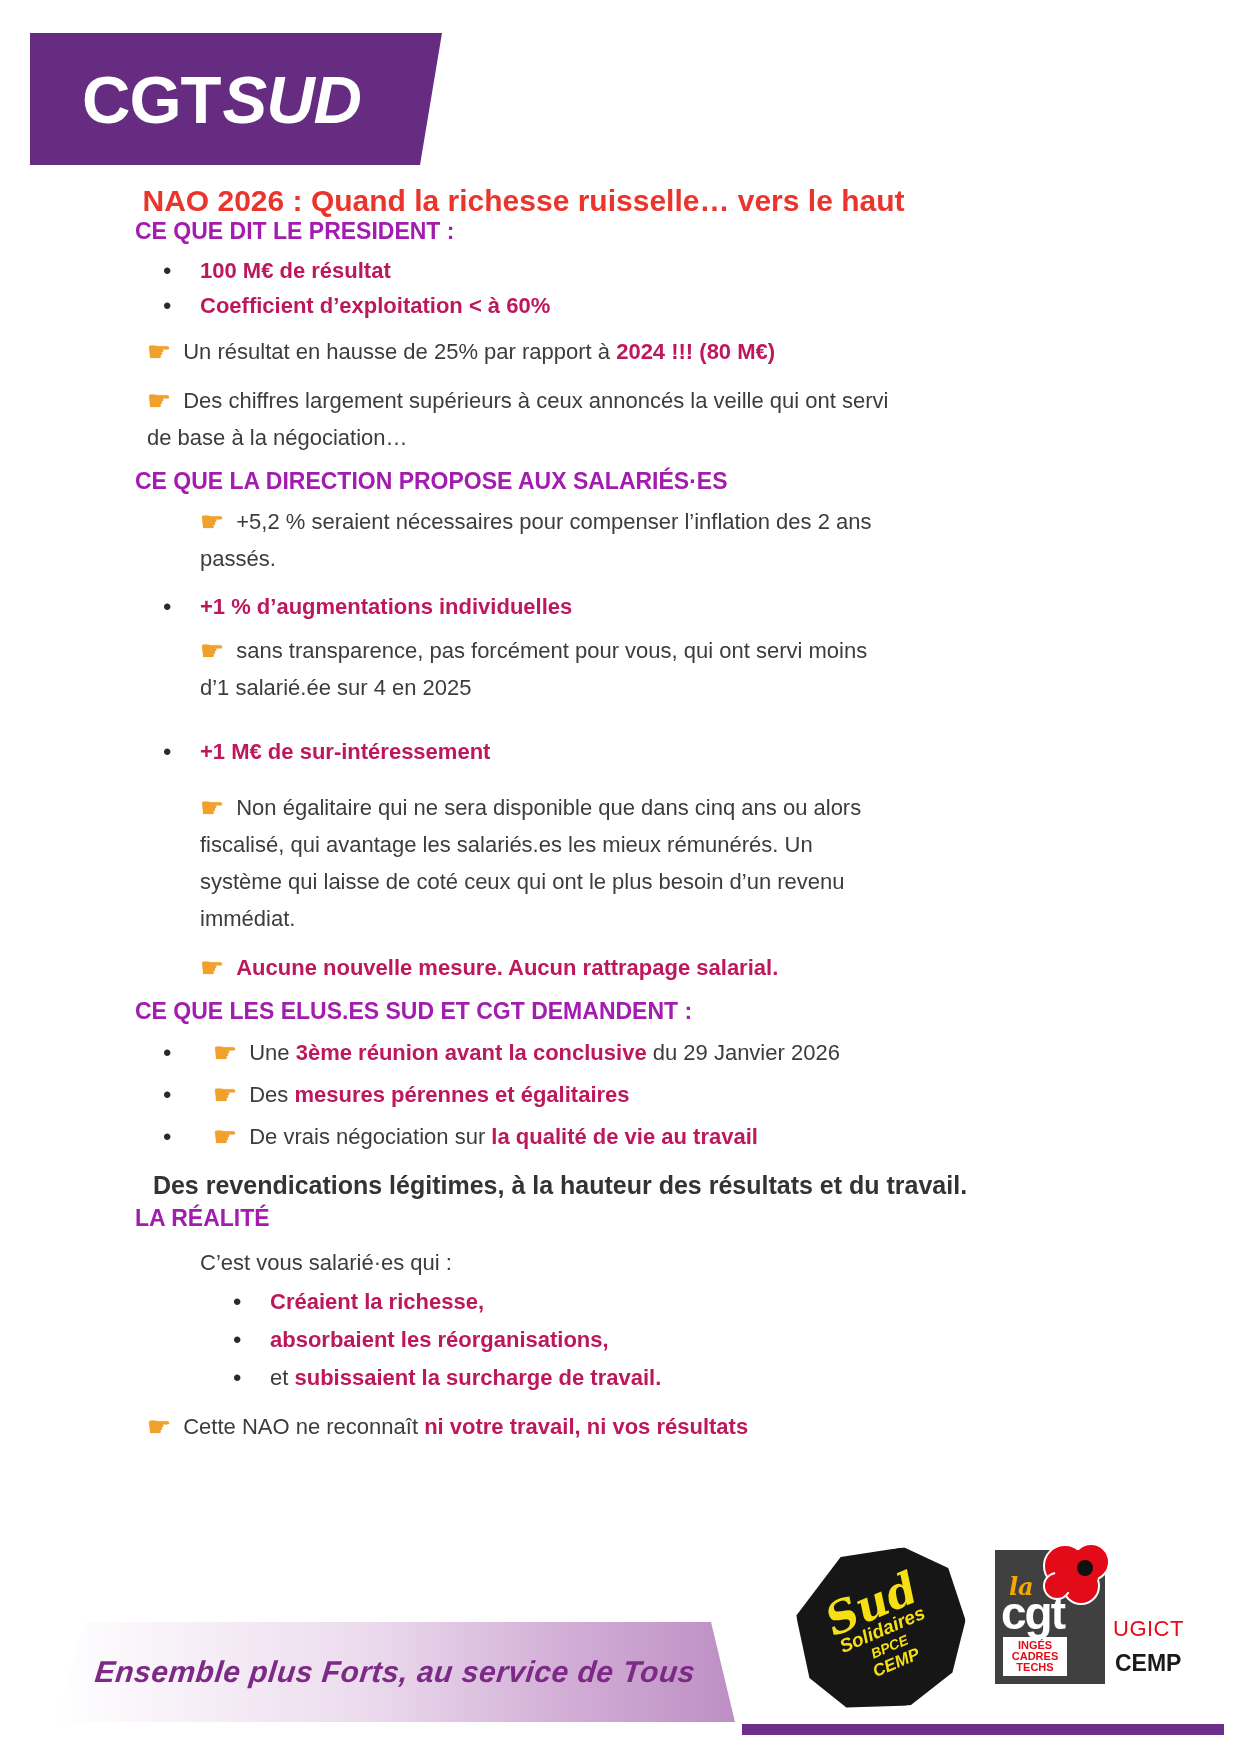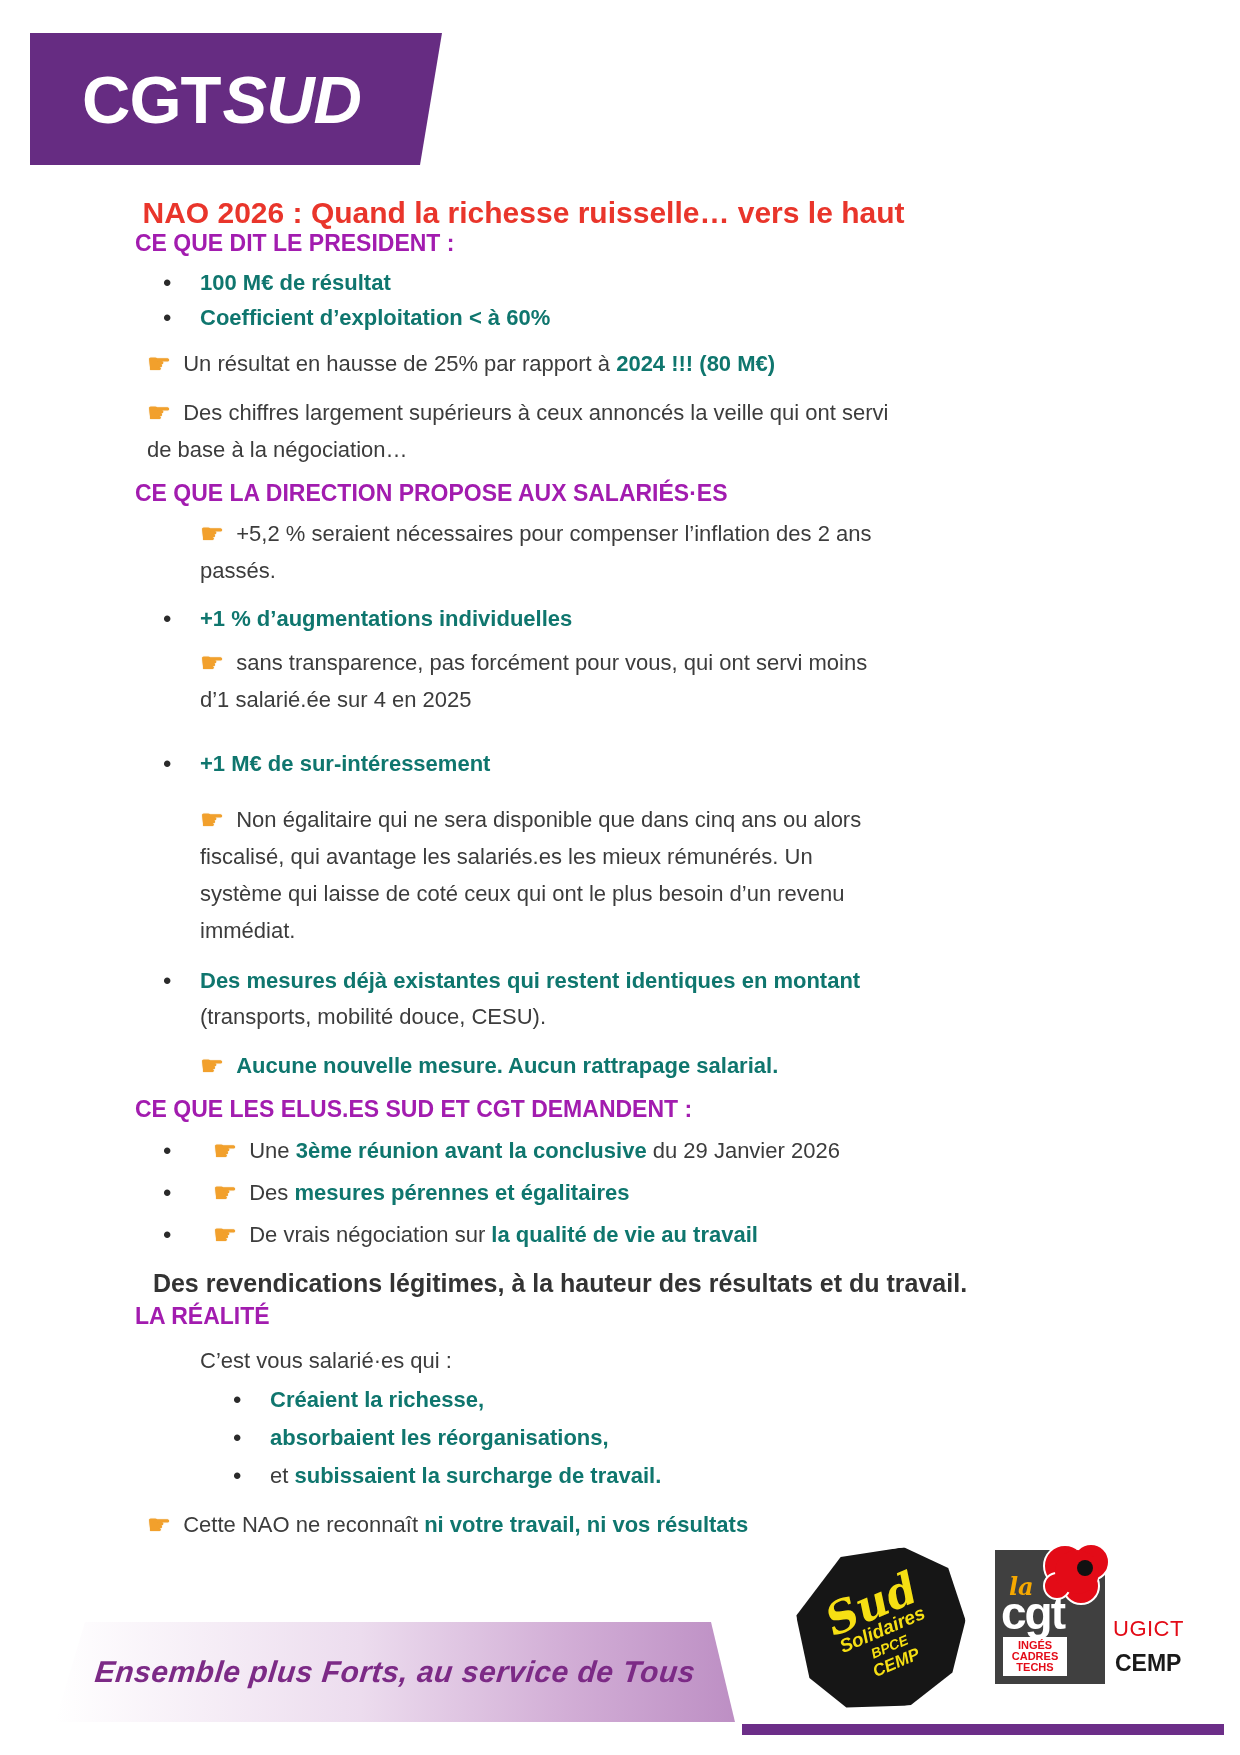--- a/index.html
+++ b/index.html
@@ -12,33 +12,33 @@
     position:absolute;left:30px;top:33px;width:412px;height:132px;
     background:#662c82;
     clip-path:polygon(0 0,100% 0,calc(100% - 22px) 100%,0 100%);
     display:flex;align-items:center;padding-left:52px;box-sizing:border-box;
   }
   .brand-cgt,.brand-sud{
     font-size:67px;font-weight:800;color:#ffffff;letter-spacing:-1px;line-height:1;
   }
   .brand-sud{font-style:italic;margin-left:2px;}
   
-  .content{position:absolute;left:0;top:170px;width:1032px;padding:0 120px 0 135px;box-sizing:border-box;}
+  .content{position:absolute;left:0;top:158px;width:1032px;padding:0 120px 0 135px;box-sizing:border-box;}
   .title{
     margin:26px 0 0 0;text-align:center;color:#e9352b;
     font-size:30px;font-weight:bold;line-height:34px;
   }
   h2.sec{
     margin:0;color:#a21caf;font-size:23px;font-weight:bold;line-height:27px;
   }
   .mt-sec1{margin-top:46px;}
   .mt-sec{margin-top:34px;}
   .li{position:relative;padding-left:65px;line-height:35px;font-size:22px;}
   .li::before{content:"•";position:absolute;left:28px;top:0;color:#2b2b2b;font-size:24px;}
-  .b{font-weight:bold;color:#0f766e;}
+  .b{font-weight:bold;color:#be185d;}
   .blk{display:block;line-height:36px;}
   .pt{margin:12px;font-size:22px;line-height:37px;}
   .pt .pointer{margin-right:12px;}
   .lvl2{margin-left:65px;max-width:880px;}
   .w960{max-width:960px;}
   .pointer{
     color:#f2a02c;font-size:27px;font-family:"DejaVu Sans",sans-serif;
     vertical-align:-2px;text-shadow:0 0 1px #e08a00;
   }
   .pt-li{padding-left:68px;line-height:28px;margin-top:14px;}
@@ -137,24 +137,20 @@
     </div>
     <p class="pt lvl2 mt8">
       <span class="pointer">☛</span><span>sans transparence, pas forcément pour vous, qui ont servi moins d’1 salarié.ée sur 4 en 2025</span>
     </p>
     <div class="li mt28">
       <span class="b">+1 M€ de sur-intéressement</span>
     </div>
     <p class="pt lvl2 mt20">
       <span class="pointer">☛</span><span>Non égalitaire qui ne sera disponible que dans cinq ans ou alors fiscalisé, qui avantage les salariés.es les mieux rémunérés. Un système qui laisse de coté ceux qui ont le plus besoin d’un revenu immédiat.</span>
     </p>
-    <div class="li mt14">
-      <span class="b blk">Des mesures déjà existantes qui restent identiques en montant</span>
-      <span class="blk">(transports, mobilité douce, CESU).</span>
-    </div>
     <p class="pt lvl2 mt12">
       <span class="pointer">☛</span><span class="b">Aucune nouvelle mesure. Aucun rattrapage salarial.</span>
     </p>
 
     <h2 class="sec mt30">CE QUE LES ELUS.ES SUD ET CGT DEMANDENT :</h2>
     <div class="li pt-li">
       <span class="pointer">☛</span><span>Une </span><span class="b">3ème réunion avant la conclusive</span><span> du 29 Janvier 2026</span>
     </div>
     <div class="li pt-li">
       <span class="pointer">☛</span><span>Des </span><span class="b">mesures pérennes et égalitaires</span>

